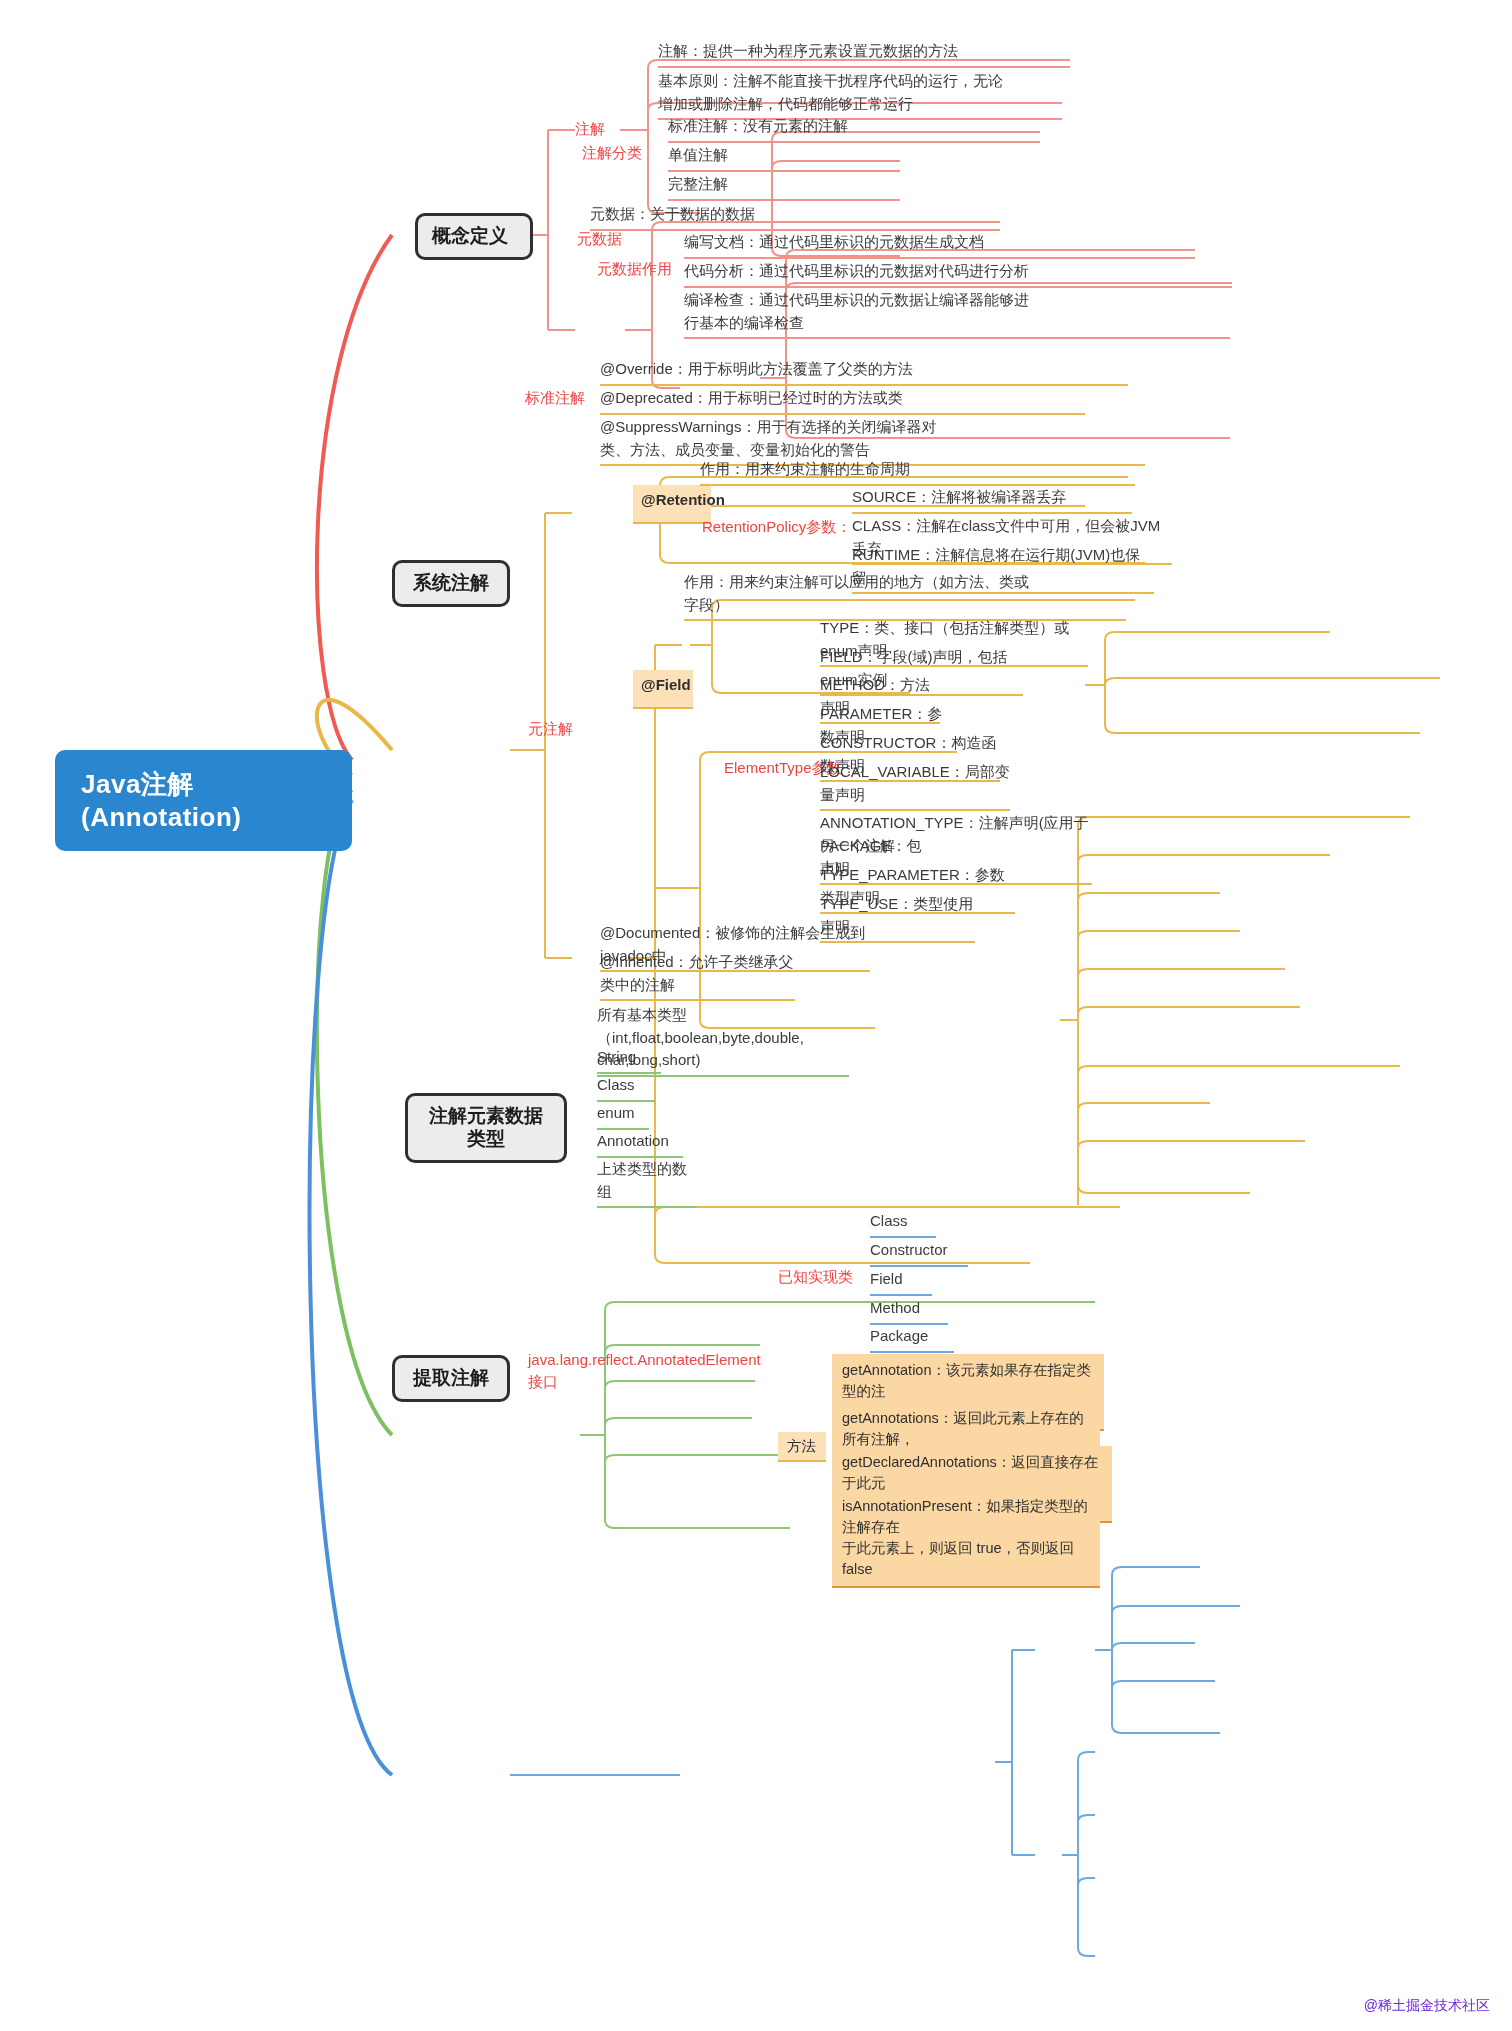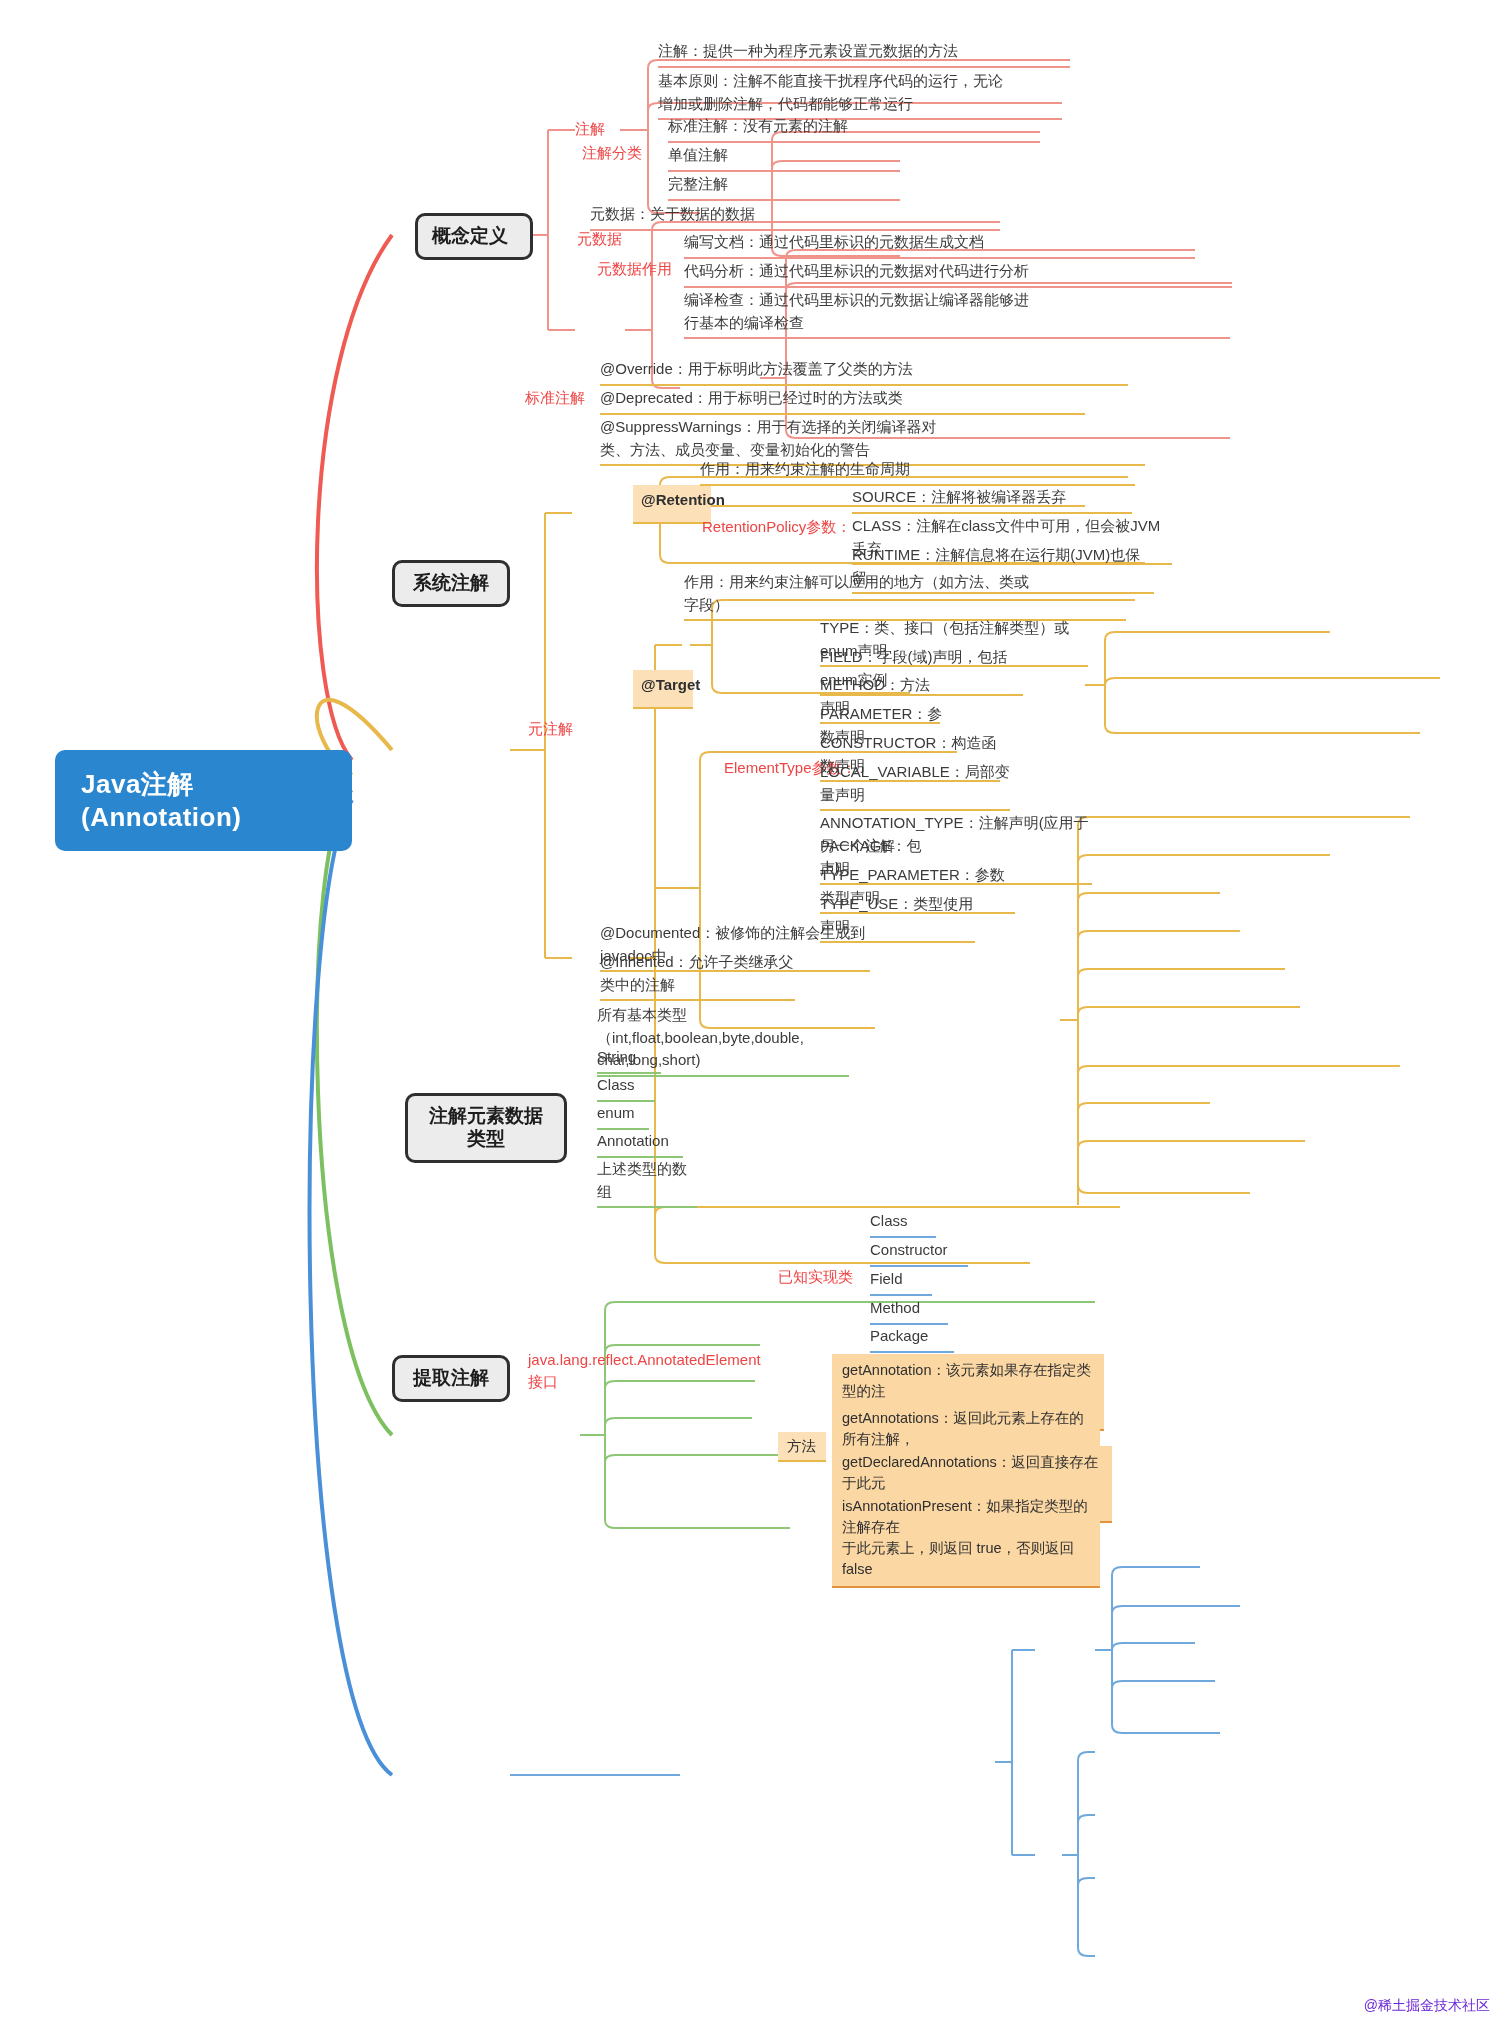--- a/index.html
+++ b/index.html
@@ -202,21 +202,21 @@
 
   <div class="node lbl" style="left:528px;top:718px;width:80px;">元注解</div>
 
   <div class="node chip" style="left:597px;top:485px;width:78px;">@Retention</div>
   <div class="node leaf ul-yellow" style="left:700px;top:458px;width:435px;">作用：用来约束注解的生命周期</div>
   <div class="node lbl" style="left:702px;top:516px;width:175px;">RetentionPolicy参数：</div>
   <div class="node leaf ul-yellow" style="left:852px;top:486px;width:280px;">SOURCE：注解将被编译器丢弃</div>
   <div class="node leaf ul-yellow" style="left:852px;top:515px;width:320px;">CLASS：注解在class文件中可用，但会被JVM丢弃</div>
   <div class="node leaf ul-yellow" style="left:852px;top:544px;width:302px;">RUNTIME：注解信息将在运行期(JVM)也保留</div>
 
-  <div class="node chip" style="left:597px;top:670px;width:60px;">@Target</div>
+  <div class="node chip" style="left:597px;top:670px;width:60px;">@Field</div>
   <div class="node leaf ul-yellow" style="left:684px;top:571px;width:442px;">作用：用来约束注解可以应用的地方（如方法、类或
 字段）</div>
   <div class="node lbl" style="left:684px;top:757px;width:165px;margin-left:40px;">ElementType参数：</div>
 
   <div class="node leaf ul-yellow" style="left:820px;top:617px;width:268px;">TYPE：类、接口（包括注解类型）或enum声明</div>
   <div class="node leaf ul-yellow" style="left:820px;top:646px;width:203px;">FIELD：字段(域)声明，包括enum实例</div>
   <div class="node leaf ul-yellow" style="left:820px;top:674px;width:120px;">METHOD：方法声明</div>
   <div class="node leaf ul-yellow" style="left:820px;top:703px;width:137px;">PARAMETER：参数声明</div>
   <div class="node leaf ul-yellow" style="left:820px;top:732px;width:180px;">CONSTRUCTOR：构造函数声明</div>
   <div class="node leaf ul-yellow" style="left:820px;top:761px;width:190px;">LOCAL_VARIABLE：局部变量声明</div>

